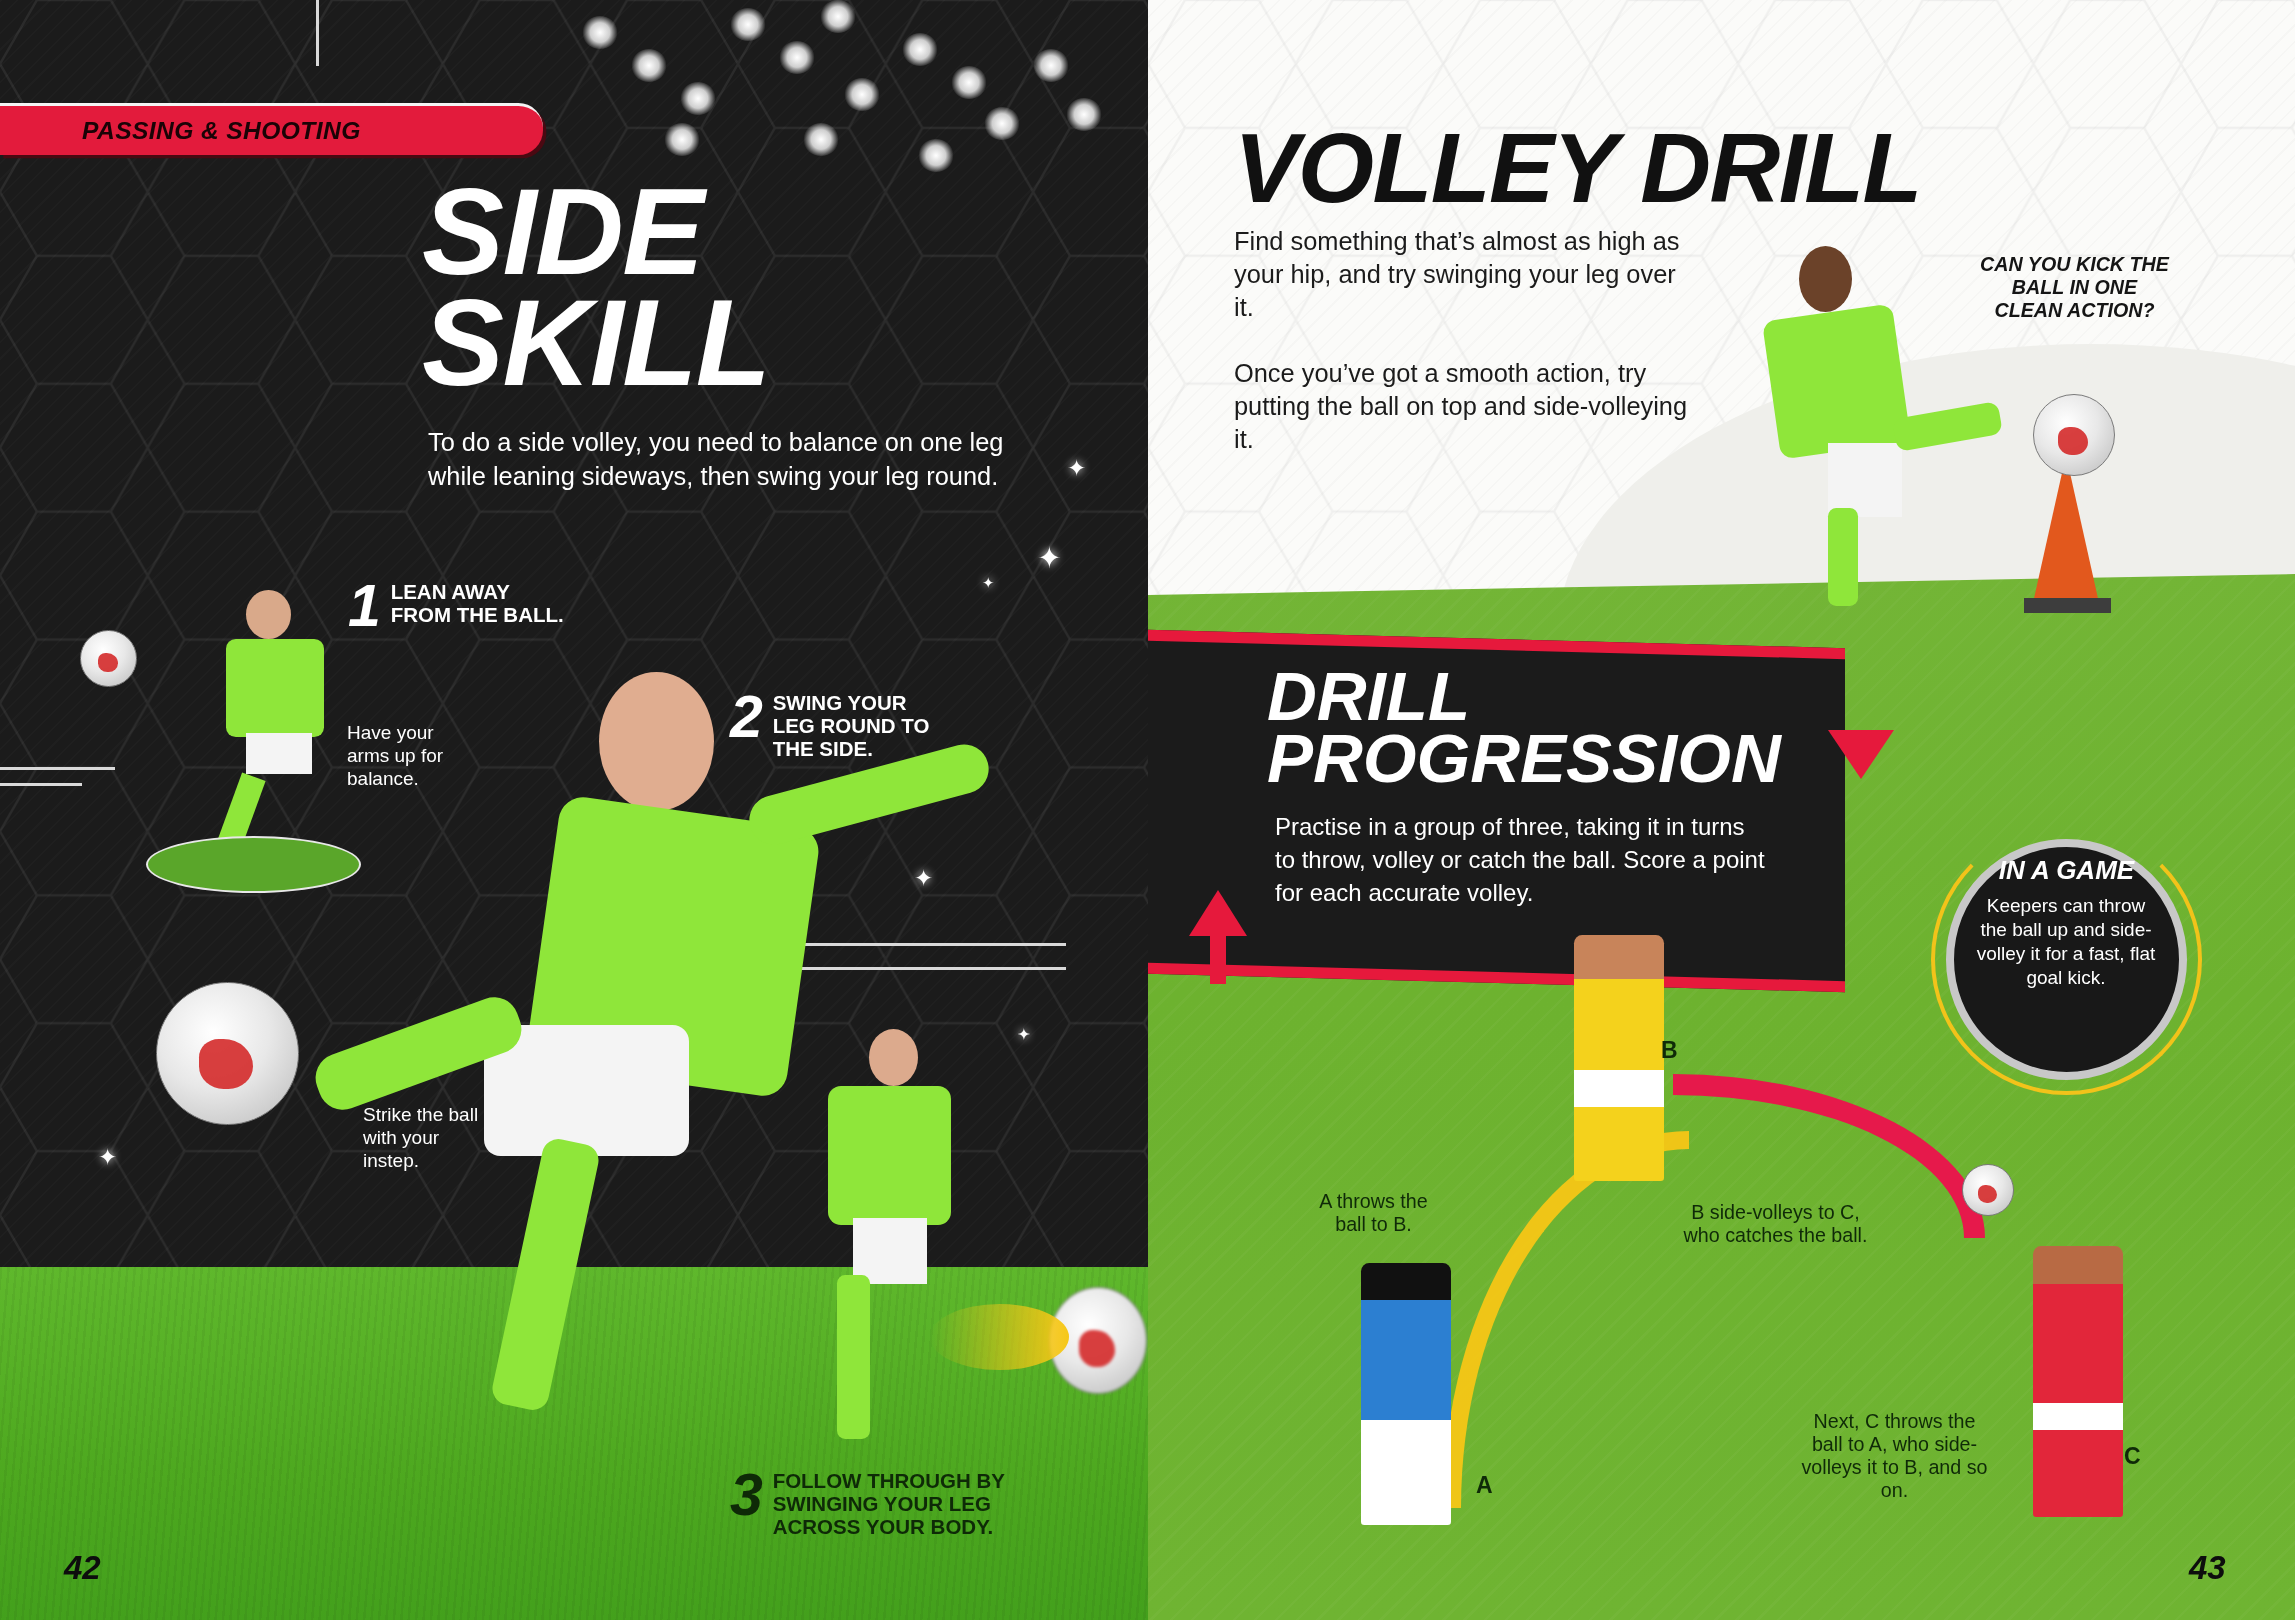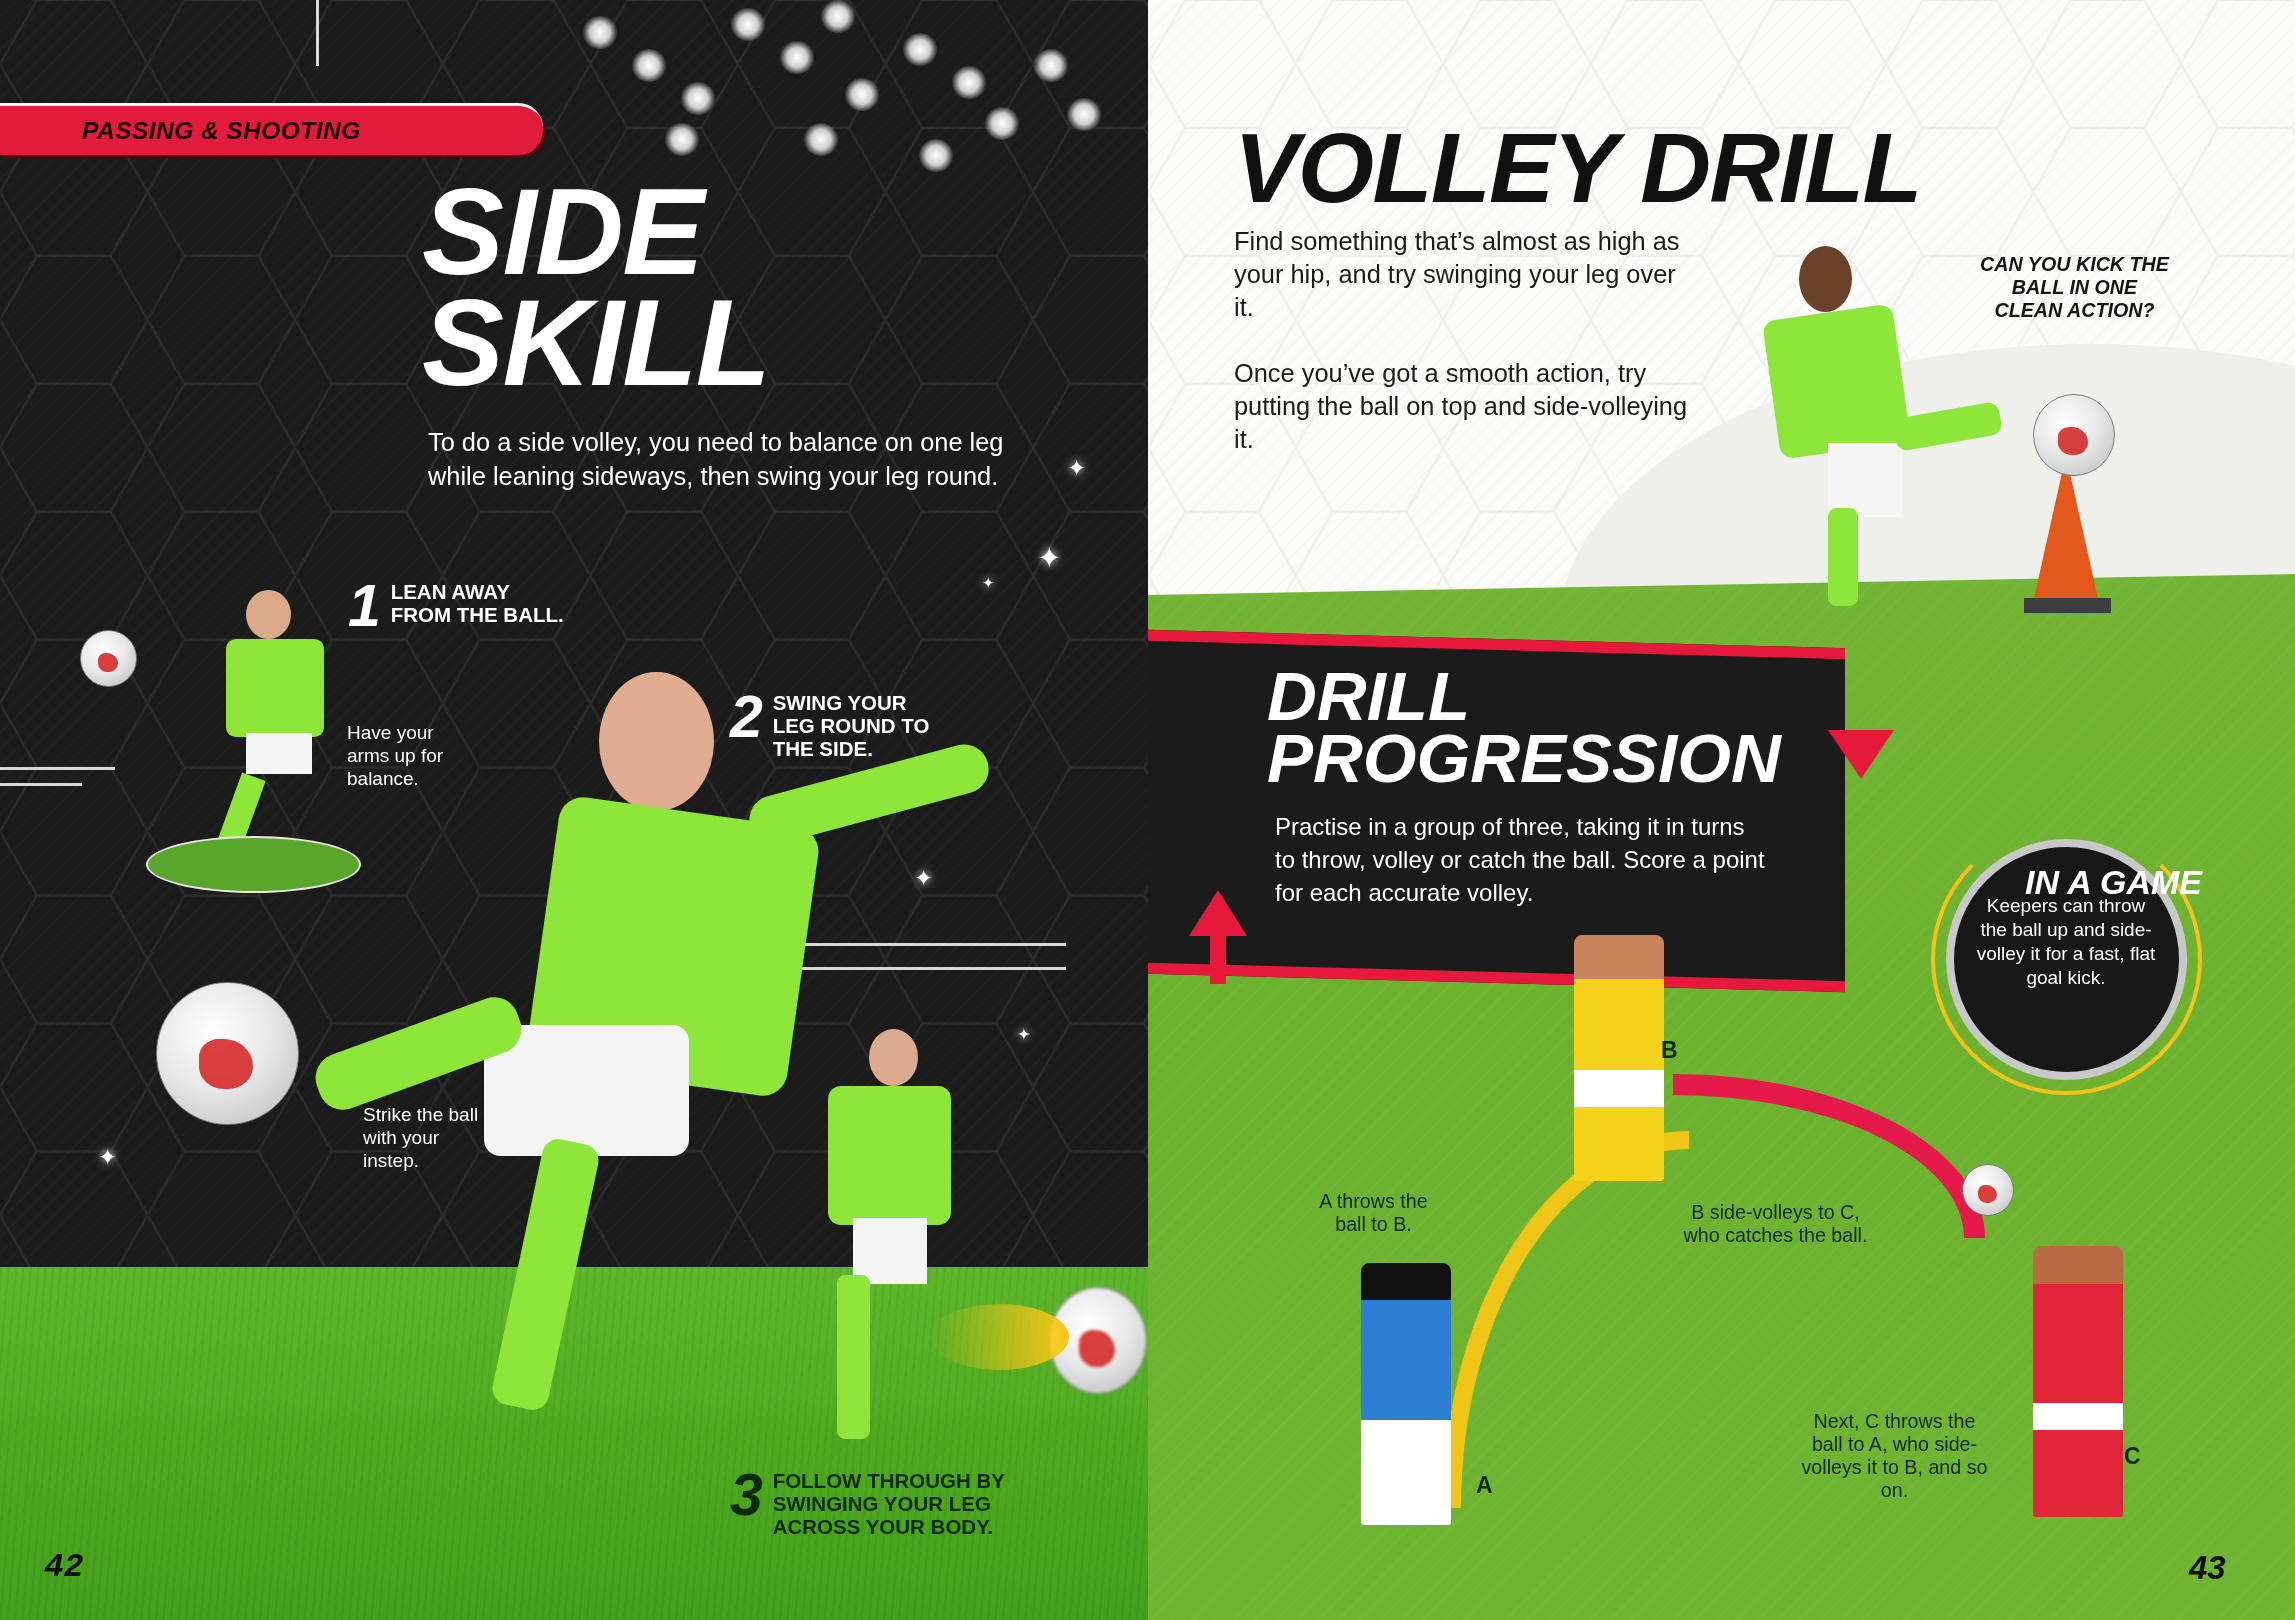--- a/index.html
+++ b/index.html
@@ -172,22 +172,22 @@
     position: absolute; left: 783px; top: 824px; width: 271px; height: 271px;
   }
   .game-badge .ring-yellow {
     position: absolute; inset: 0; border-radius: 50%; border: 4.9px solid #f2c31a;
     border-top-color: transparent;
   }
   .game-badge .ring-silver {
     position: absolute; inset: 14.8px; border-radius: 50%; border: 8.2px solid #c8c8c8; background: #181818;
   }
   .game-badge .h {
-    position: absolute; top: 31px; width: 100%; text-align: right; color: #fff;
-    font-weight: bold; font-style: italic; font-size: 34px; margin-top: 8px;
+    position: absolute; top: 31px; width: 100%; text-align: center; color: #fff;
+    font-weight: bold; font-style: italic; font-size: 26px;
   }
   .game-badge .b {
     position: absolute; top: 70px; left: 45px; width: 180px; text-align: center; color: #fff;
     font-size: 19px; line-height: 24px;
   }
 
   .diag-label { position: absolute; color: #0f2a08; font-weight: bold; font-size: 23px; }
   .diag-text { position: absolute; color: #0f2a08; font-size: 19.7px; line-height: 23px; text-align: center; }
 
   .arc-yellow {
@@ -310,21 +310,21 @@
       <span style="display:block">FOLLOW THROUGH BY</span>
       <span style="display:block">SWINGING YOUR LEG</span>
       <span style="display:block">ACROSS YOUR BODY.</span>
     </span>
   </div>
 
   <p class="caption" style="left:347px;top:721px;width:123px;">Have your arms up for balance.</p>
   <p class="caption" style="left:363px;top:1103px;width:131px;">Strike the ball with your instep.</p>
 
 
-  <span class="page-num" style="left:44px;top:1549px;font-family:Liberation Mono, monospace;">42</span>
+  <span class="page-num" style="left:64px;top:1549px;">42</span>
 </section>
 
 <section class="page-right">
   <svg class="hex-bg" width="1148" height="623" style="opacity:0.18;" viewBox="0 0 1400 760">
     <defs>
       <pattern id="hexR" width="180" height="156" patternUnits="userSpaceOnUse">
         <path d="M45 0 L135 0 L180 78 L135 156 L45 156 L0 78 Z" fill="none" stroke="#bfbfbf" stroke-width="3"></path>
       </pattern>
     </defs>
     <rect width="1400" height="760" fill="url(#hexR)"></rect>

